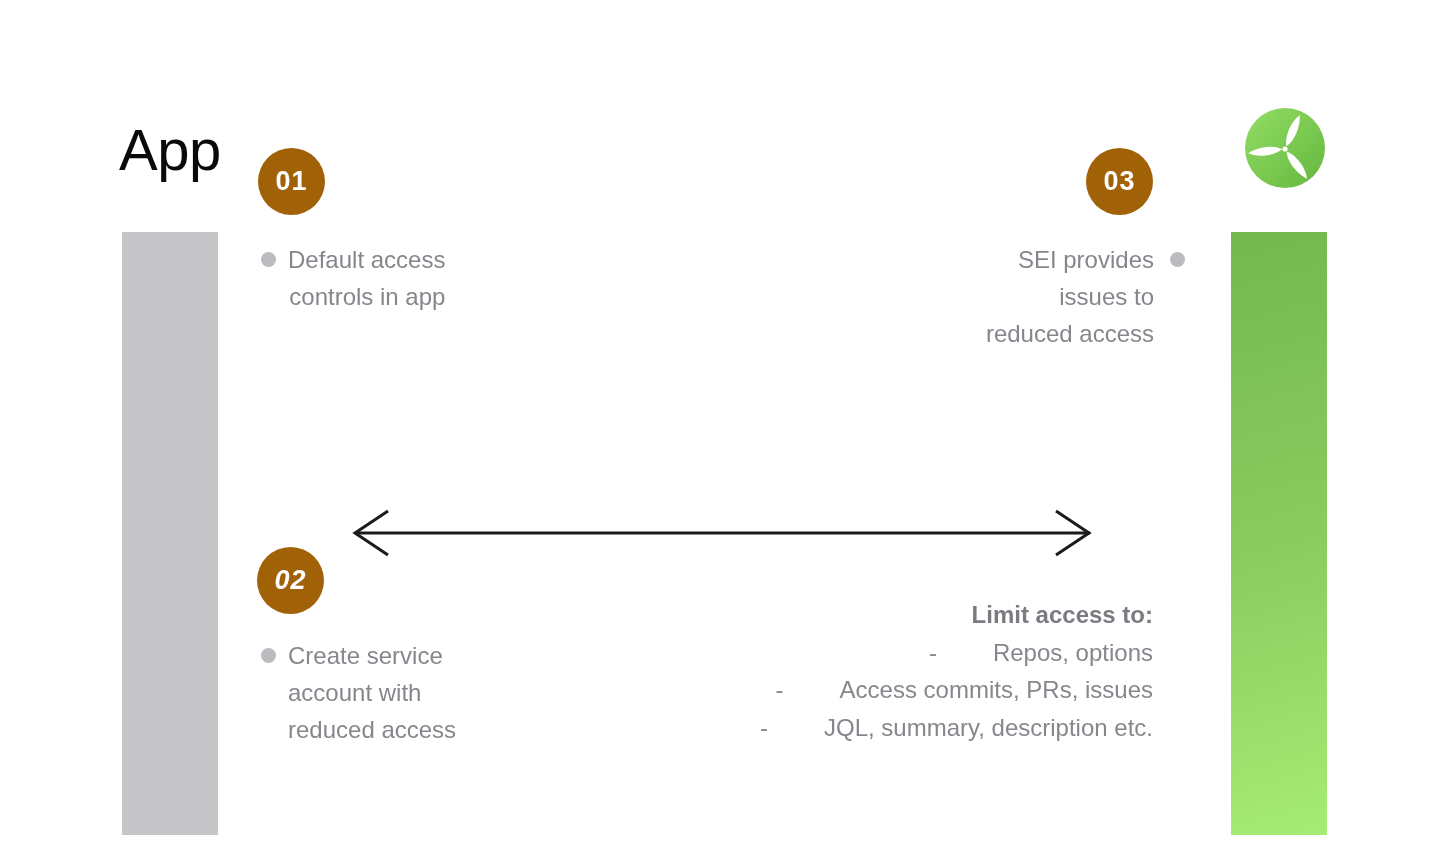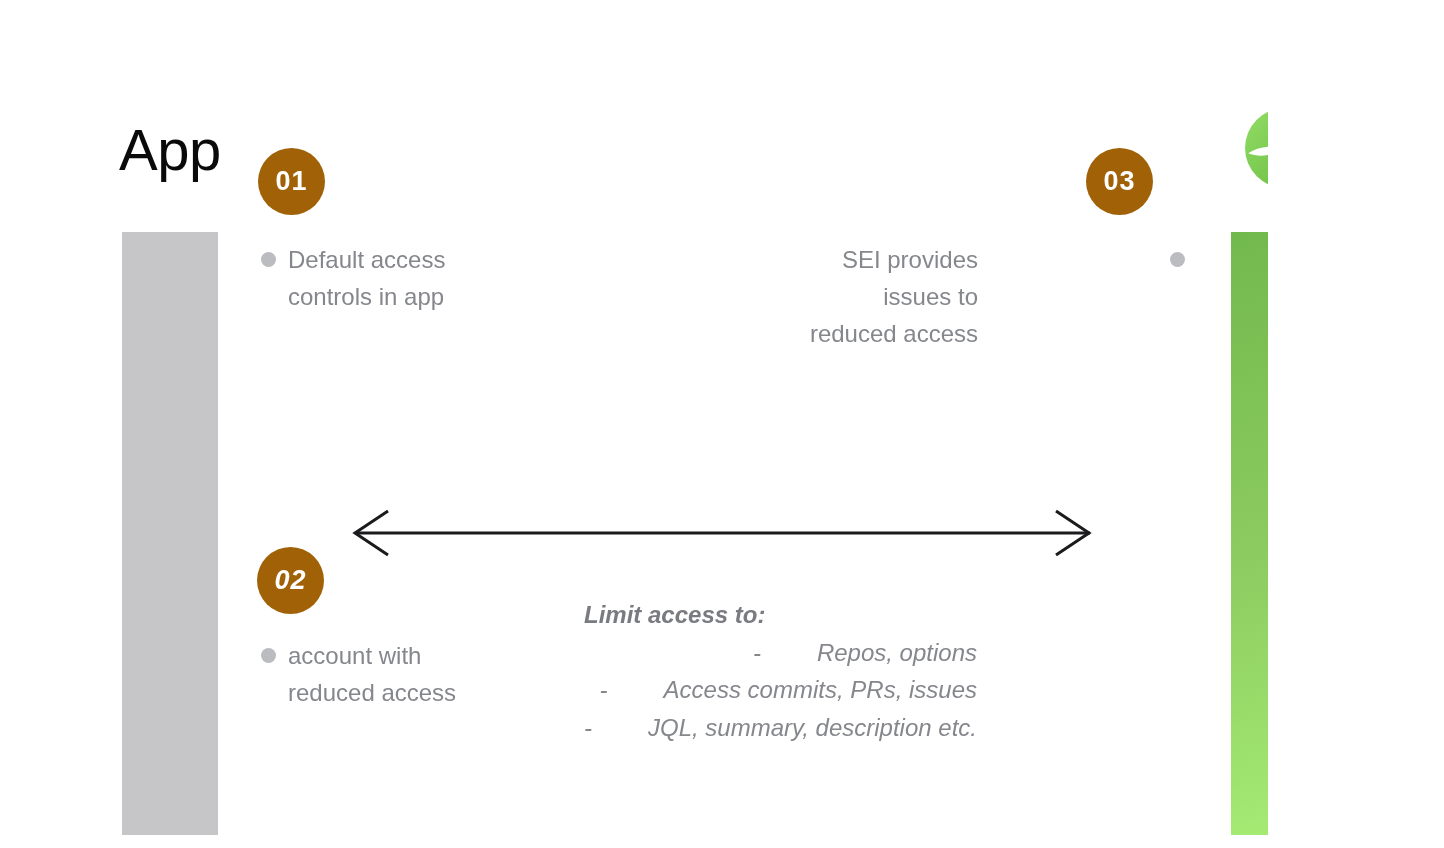--- a/index.html
+++ b/index.html
@@ -1,18 +1,18 @@
 <!DOCTYPE html>
 <html><head>
 <meta charset="utf-8">
 <style>
   html, body { margin: 0; padding: 0; background: #ffffff; }
   .canvas {
     position: relative;
-    width: 1268px;
+    width: 1444px;
     height: 848px;
     background: #ffffff;
     overflow: hidden;
     font-family: "Liberation Sans", "DejaVu Sans", sans-serif;
   }
 
   .app-title {
     position: absolute;
     left: 119px;
     top: 114px;
@@ -70,41 +70,40 @@
   .bullet-1 { left: 261px; top: 252px; }
   .bullet-2 { left: 261px; top: 648px; }
   .bullet-3 { left: 1170px; top: 252px; }
 
   .step-text {
     position: absolute;
     font-size: 24px;
     line-height: 37px;
     color: #85878c;
   }
-  .step-1 { left: 288px; top: 241px; text-align: left; }
+  .step-1 { left: 288px; top: 241px; text-align: right; }
   .step-2 { left: 288px; top: 637px; text-align: left; }
   .step-3 { right: 290px; top: 241px; text-align: right; }
 
   .arrow {
     position: absolute;
     left: 340px;
     top: 504px;
     width: 764px;
     height: 58px;
   }
 
   .limit {
     position: absolute;
     right: 291px;
     top: 596px;
     font-size: 24px;
     line-height: 37.5px;
     color: #85878c;
-    text-align: left;
-    font-style: italic;
+    text-align: right;
   }
   .limit-title {
     font-weight: 700;
     color: #797b80;
   }
   .limit-line { display: flex; justify-content: flex-end; }
   .limit-dash { margin-right: 56px; }
 </style>
 </head>
 <body>
@@ -151,20 +150,21 @@
   </div>
 
   <span class="bullet bullet-1"></span>
   <div class="step-text step-1">
     <div>Default access</div>
     <div>controls in app</div>
   </div>
 
   <span class="bullet bullet-2"></span>
   <div class="step-text step-2">
+    <div>Create service</div>
     <div>account with</div>
     <div>reduced access</div>
   </div>
 
   <span class="bullet bullet-3"></span>
   <div class="step-text step-3">
     <div>SEI provides</div>
     <div>issues to</div>
     <div>reduced access</div>
   </div>

